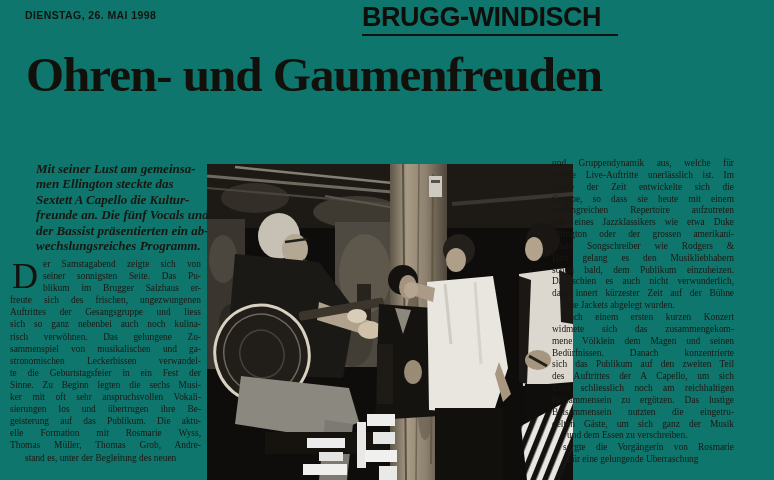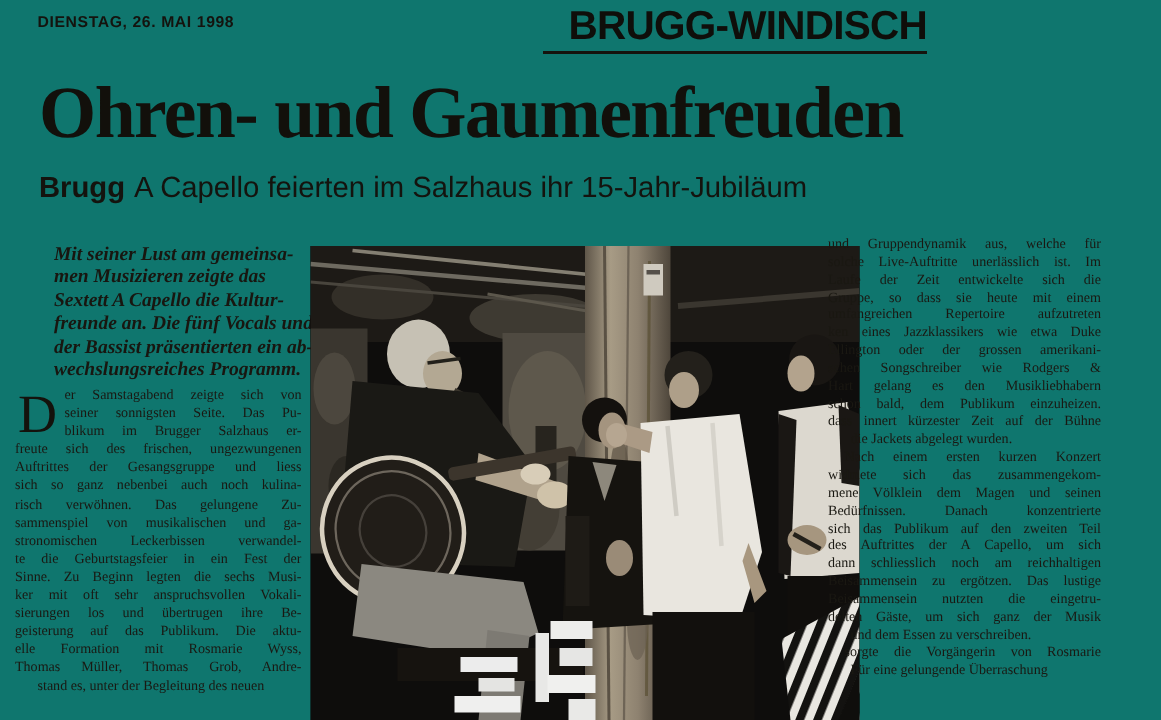--- a/index.html
+++ b/index.html
@@ -1,20 +1,20 @@
 <!DOCTYPE html>
 <html><head>
 <meta charset="utf-8">
 <style>
   html,body{margin:0;padding:0;background:#b8b6b2;}
   .page{position:relative;width:774px;height:480px;background:#0f766e;overflow:hidden;
         color:#17150f;font-family:"Liberation Serif",serif;}
   .date{position:absolute;left:25px;top:9px;
         font:700 10.5px/12px "Liberation Sans",sans-serif;letter-spacing:.4px;color:#14130e;}
-  .section{position:absolute;left:362px;top:2px;width:256px;text-align:right;
+  .section{position:absolute;left:362px;top:2px;width:256px;text-align:left;
         font:700 27px/31px "Liberation Sans",sans-serif;letter-spacing:-.5px;color:#0f0e0a;}
   .section-rule{position:absolute;left:362px;top:34px;width:256px;height:2px;background:#15130d;}
   .headline{position:absolute;left:26px;top:46px;margin:0;
         font:700 49px/58px "Liberation Serif",serif;letter-spacing:-1px;color:#12100b;}
   .subhead{position:absolute;left:26px;top:114px;white-space:nowrap;
         font:400 19.5px/23px "Liberation Sans",sans-serif;color:#14130e;}
   .kicker{font-weight:700;margin-right:6px;}
   .lead{position:absolute;left:36px;top:161px;width:192px;
         font:700 13px/15.4px "Liberation Serif",serif;font-style:italic;color:#181610;}
   .lead .jline{text-align:left;text-align-last:left;white-space:nowrap;overflow:hidden;}
@@ -34,27 +34,24 @@
 
 <div class="page">
 
   <div class="date">DIENSTAG, 26. MAI 1998</div>
 
   <div class="section">BRUGG-WINDISCH</div>
   <div class="section-rule"></div>
 
   <h1 class="headline">Ohren- und Gaumenfreuden</h1>
 
-  <div class="subhead">
-    <span class="kicker">Brugg</span><span>A Capello feierten im Salzhaus ihr 15-Jahr-Jubiläum</span>
-  </div>
 
   <div class="lead">
       <div class="jline">Mit seiner Lust am gemeinsa-</div>
-      <div class="jline">men Musizieren zeigte das</div>
+      <div class="jline">men Ellington steckte das</div>
       <div class="jline">Sextett A Capello die Kultur-</div>
       <div class="jline">freunde an. Die fünf Vocals und</div>
       <div class="jline">der Bassist präsentierten ein ab-</div>
       <div class="jline">wechslungsreiches Programm.</div>
     </div>
 
   <div class="col col-left">
     <span class="dropcap">D</span>
     <div>
         <div class="jline">er Samstagabend zeigte sich von</div>
@@ -202,20 +199,21 @@
         <div class="jline">und Gruppendynamik aus, welche für</div>
         <div class="jline">solche Live-Auftritte unerlässlich ist. Im</div>
         <div class="jline">Laufe der Zeit entwickelte sich die</div>
         <div class="jline">Gruppe, so dass sie heute mit einem</div>
         <div class="jline">umfangreichen Repertoire aufzutreten</div>
         <div class="jline">ken eines Jazzklassikers wie etwa Duke</div>
         <div class="jline">Ellington oder der grossen amerikani-</div>
         <div class="jline">schen Songschreiber wie Rodgers &amp;</div>
         <div class="jline">Hart gelang es den Musikliebhabern</div>
         <div class="jline">schon bald, dem Publikum einzuheizen.</div>
+        <div class="jline">Da schien es auch nicht verwunderlich,</div>
         <div class="jline">dass innert kürzester Zeit auf der Bühne</div>
         <div class="jline">die Jackets abgelegt wurden.</div>
       </div>
     <div class="para indent-first">
         <div class="jline">Nach einem ersten kurzen Konzert</div>
         <div class="jline">widmete sich das zusammengekom-</div>
         <div class="jline">mene Völklein dem Magen und seinen</div>
         <div class="jline">Bedürfnissen. Danach konzentrierte</div>
         <div class="jline">sich das Publikum auf den zweiten Teil</div>
         <div class="jline">des Auftrittes der A Capello, um sich</div>

